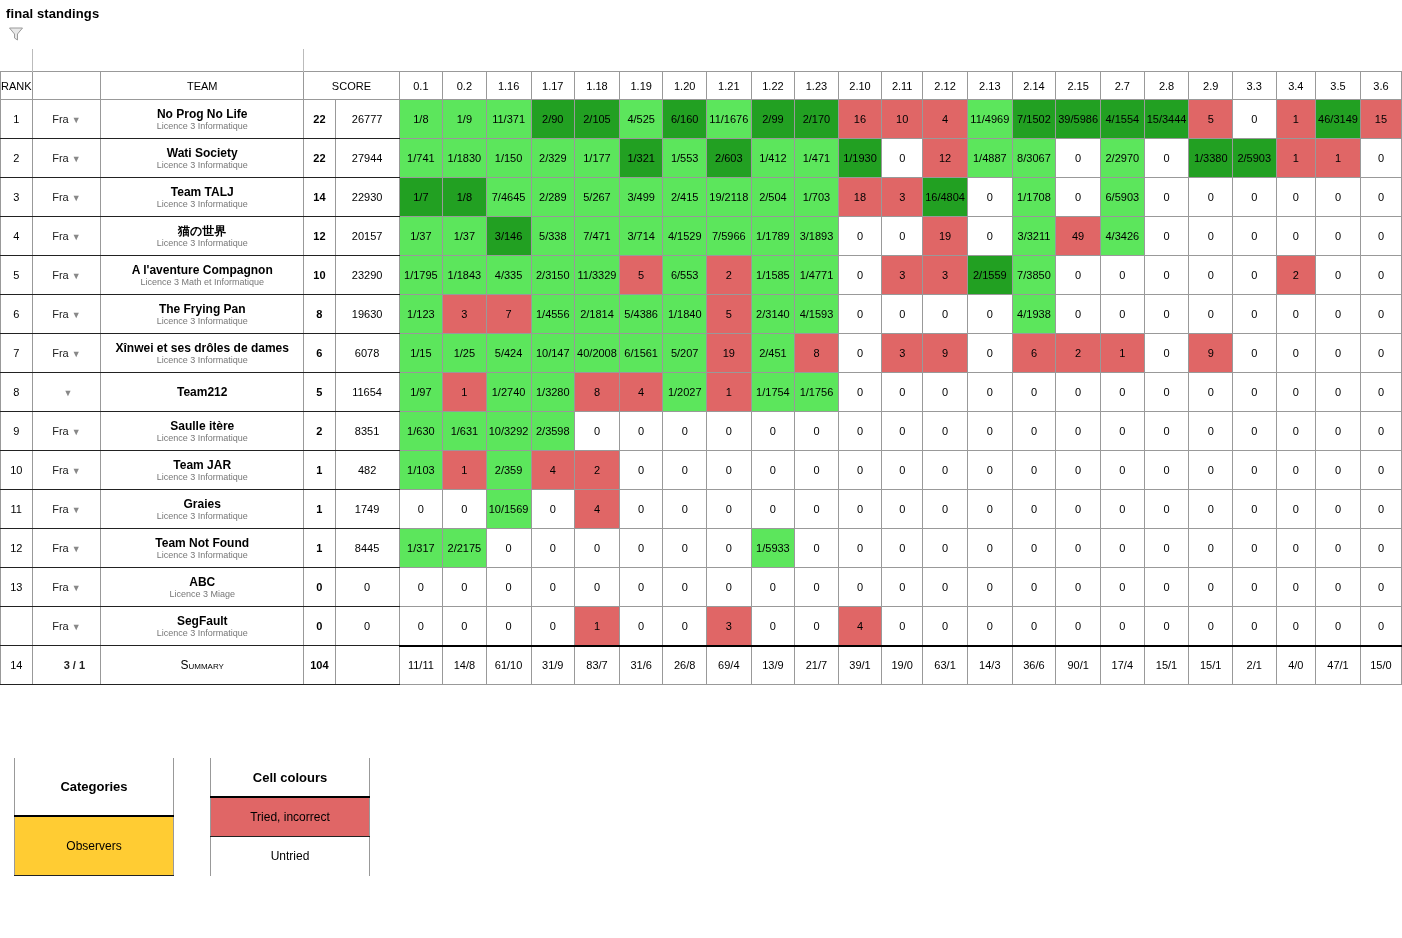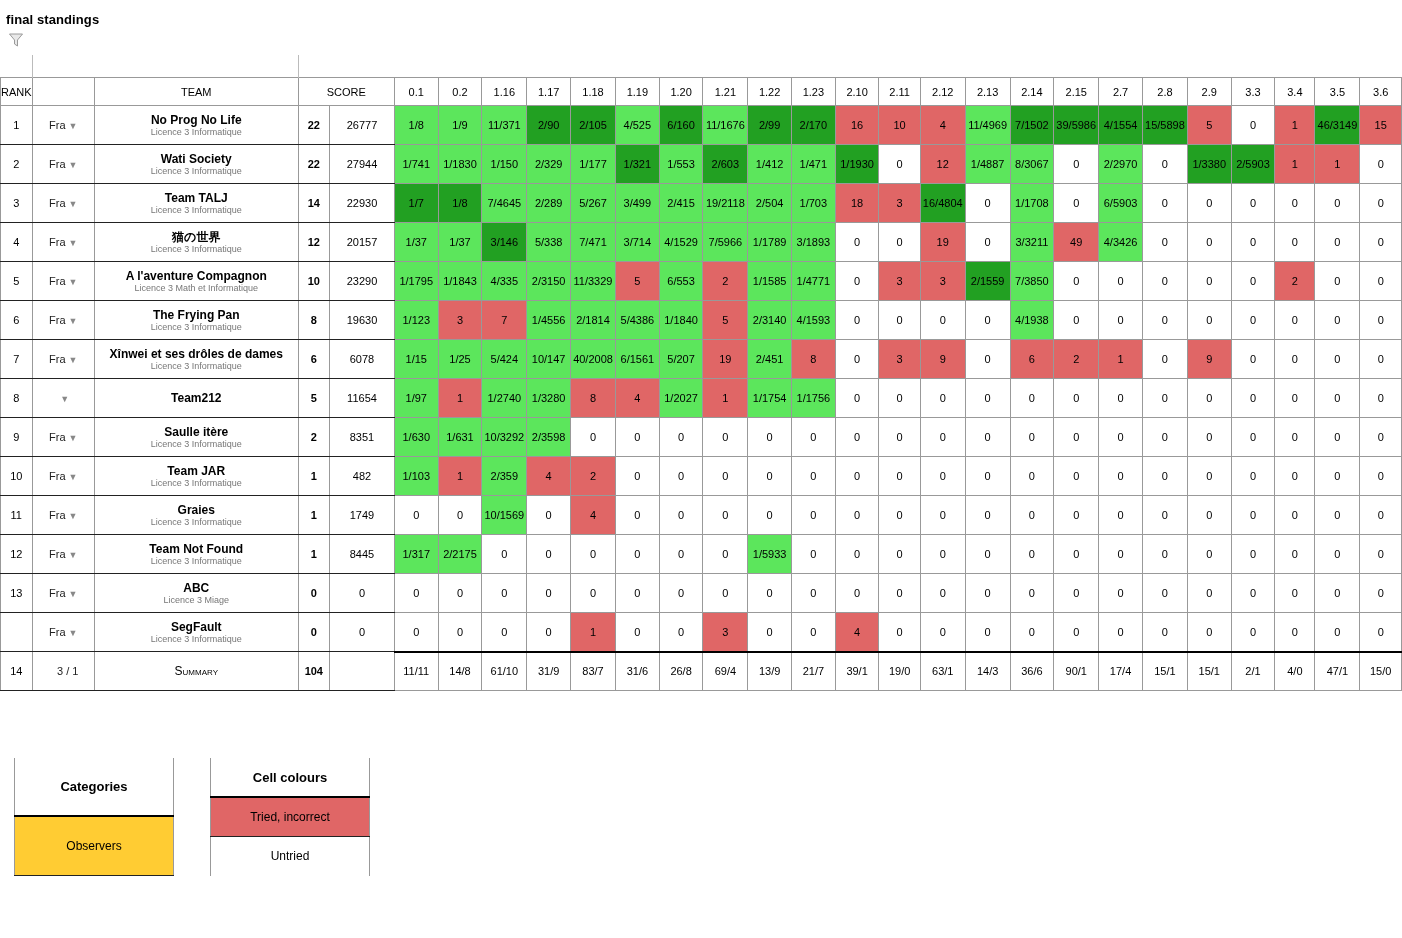--- a/index.html
+++ b/index.html
@@ -6,21 +6,21 @@
   html,body{margin:0;padding:0;}
   body{
     width:1402px;height:938px;
     background:#ffffff;
     font-family:"Liberation Sans","DejaVu Sans",sans-serif;
     color:#000;
     overflow:hidden;
   }
   #page-title{
     font-size:13px;font-weight:bold;
-    padding:12px 0 0 6px;
+    padding:6px 0 0 6px;
     letter-spacing:0.1px;
   }
   #filter-row{height:26px;padding-left:8px;display:flex;align-items:center;}
   .funnel{width:16px;height:16px;display:block;}
 
   table.standings{
     border-collapse:collapse;
     table-layout:fixed;
     margin-top:2px;
   }
@@ -72,21 +72,21 @@
   .c-first{background:#22a022;}
   .c-solved{background:#5ce65c;}
   .c-wrong{background:#e06666;}
   .c-untried{background:#ffffff;}
 
   tr.summary td{
     border-top:2px solid #000;border-bottom:1px solid #999;
     height:34px;background:#fff;font-size:11px;
   }
   tr.summary td.rank{}
-  tr.summary td.flag{text-align:center;padding-left:9px;}
+  tr.summary td.flag{text-align:center;padding-left:16px;font-weight:bold;}
   tr.summary td.team{text-align:center;font-variant:small-caps;font-size:12px;}
   tr.summary td.scorepts{font-weight:bold;text-align:left;padding-left:6px;margin-left:40px;}
   tr.summary td.prob{background:#fff;}
 
   
   #legend-wrap{position:absolute;left:14px;top:758px;display:flex;gap:0px;}
   .legend{border-collapse:collapse;}
   .legend td,.legend th{
     border-left:1px solid #999;border-right:1px solid #999;
     font-size:12px;text-align:center;padding:0;
@@ -176,21 +176,21 @@
         <td class="prob c-solved">11/1676</td>
         <td class="prob c-first">2/99</td>
         <td class="prob c-first">2/170</td>
         <td class="prob c-wrong">16</td>
         <td class="prob c-wrong">10</td>
         <td class="prob c-wrong">4</td>
         <td class="prob c-solved">11/4969</td>
         <td class="prob c-first">7/1502</td>
         <td class="prob c-first">39/5986</td>
         <td class="prob c-first">4/1554</td>
-        <td class="prob c-first">15/5898</td>
+        <td class="prob c-first">15/3444</td>
         <td class="prob c-wrong">5</td>
         <td class="prob c-untried">0</td>
         <td class="prob c-wrong">1</td>
         <td class="prob c-first">46/3149</td>
         <td class="prob c-wrong">15</td>
       </tr>
       <tr>
         <td class="rank">2</td>
         <td class="flag"><span>Fra</span><span class="caret">▼</span></td>
         <td class="team">

